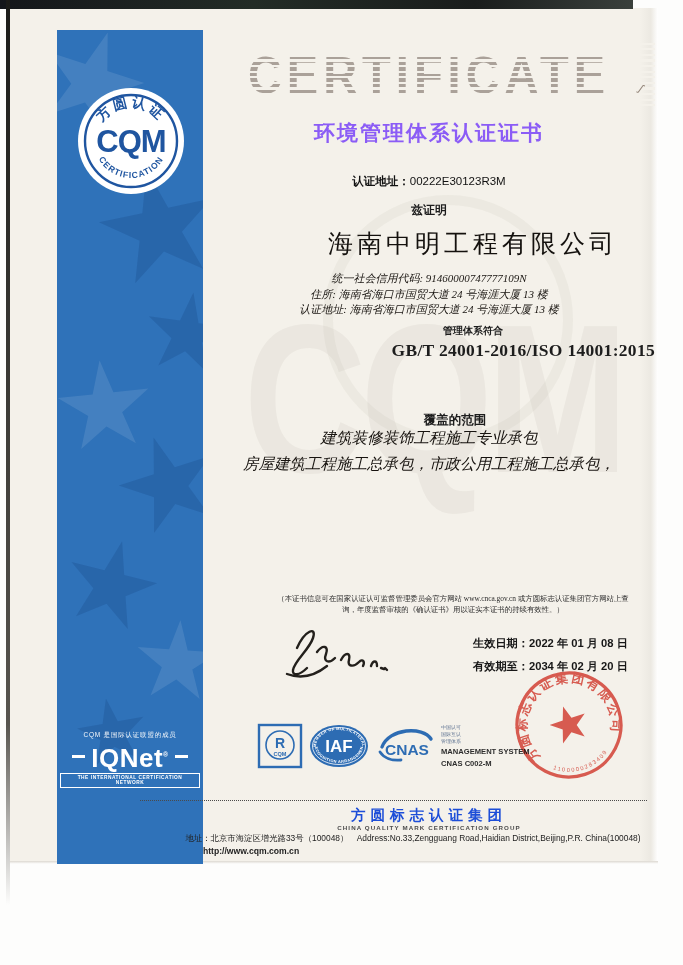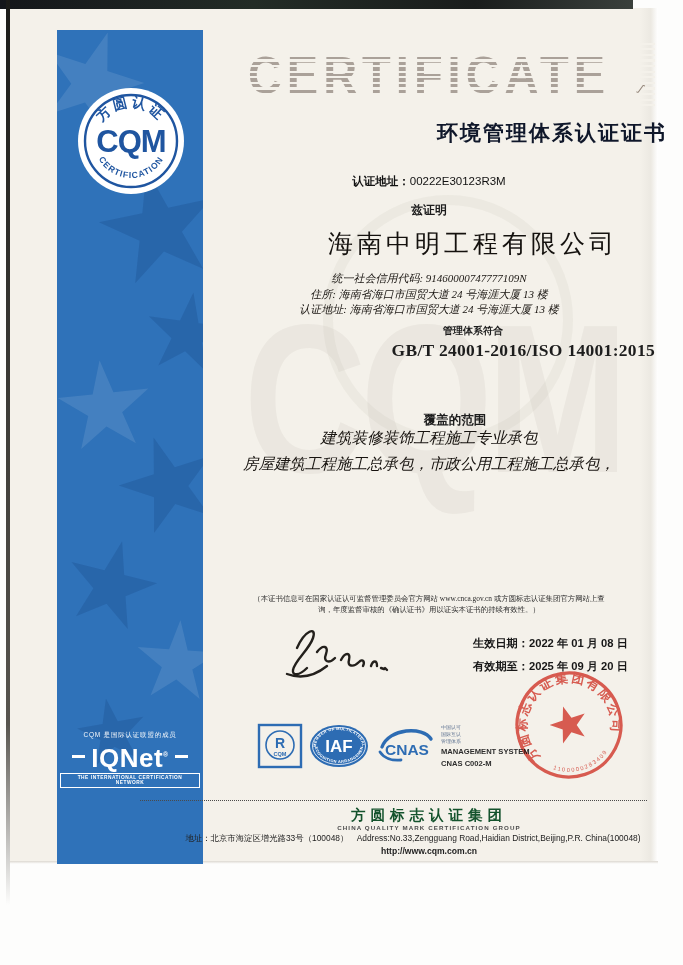--- a/index.html
+++ b/index.html
@@ -36,58 +36,58 @@
   
   .content{position:absolute;left:203px;top:0;width:452px;height:965px;}
   .cert-watermark{position:absolute;left:0;top:47px;width:452px;text-align:center;
       font-size:47px;font-weight:bold;letter-spacing:5px;color:#aaa199;transform:scaleY(1.12);}
   .cert-watermark .stripes{position:absolute;inset:-4px 0;
       background:repeating-linear-gradient(to bottom,rgba(244,241,234,0) 0 3px,#f4f1ea 3px 5px);}
   .cqm-ghost{position:absolute;left:20px;top:300px;width:420px;text-align:center;font-size:170px;
       font-weight:bold;color:rgba(160,152,140,0.10);letter-spacing:-6px;transform:scaleY(1.25);}
   .ghost-circle{position:absolute;left:120px;top:195px;width:230px;height:230px;border-radius:50%;
       border:10px solid rgba(170,162,150,0.10);}
-  .doc-title{position:absolute;left:0;top:119px;width:452px;text-align:right;
-      font-size:21px;font-weight:bold;letter-spacing:2px;color:#0f172a;padding-left:12px;}
+  .doc-title{position:absolute;left:0;top:119px;width:452px;text-align:center;
+      font-size:21px;font-weight:bold;letter-spacing:2px;color:#8b5cf6;}
   .cert-no{position:absolute;left:0;top:174px;width:452px;text-align:center;font-size:11.5px;color:#111;}
   .cert-no .lbl{font-family:"Liberation Serif",serif;font-weight:bold;}
   .certify{position:absolute;left:0;top:202px;width:452px;text-align:center;
       font-family:"Liberation Serif",serif;font-weight:bold;font-size:12px;}
   .company{position:absolute;left:0;top:227px;width:452px;text-align:center;
       font-family:"Liberation Serif",serif;font-size:25px;letter-spacing:4px;color:#14110e;padding-left:44px;}
   .info{position:absolute;left:0;top:271px;width:452px;text-align:center;
       font-family:"Liberation Serif",serif;font-style:italic;font-size:11px;line-height:15.5px;color:#1a1612;}
   .conform{position:absolute;left:0;top:324px;width:452px;text-align:center;
       font-family:"Liberation Serif",serif;font-weight:bold;font-size:10px;margin-left:44px;}
   .standard{position:absolute;left:0;top:340px;width:452px;text-align:right;
       font-family:"Liberation Serif",serif;font-weight:bold;font-size:17.5px;letter-spacing:0.3px;}
   .scope-lbl{position:absolute;left:0;top:412px;width:452px;text-align:center;
       font-family:"Liberation Serif",serif;font-weight:bold;font-size:12.5px;margin-left:26px;}
   .scope{position:absolute;left:0;top:425px;width:452px;text-align:center;
       font-family:"Liberation Serif",serif;font-style:italic;font-size:15.5px;line-height:26px;color:#17130f;}
   .disclaimer{position:absolute;left:0;top:594px;width:452px;text-align:center;
-      font-family:"Liberation Serif",serif;font-size:7.4px;line-height:10.5px;color:#2b2b2b;}
+      font-family:"Liberation Serif",serif;font-size:7.4px;line-height:10.5px;color:#2b2b2b;padding-left:24px;}
   .signature{position:absolute;left:80px;top:622px;}
   .dates{position:absolute;left:270px;top:632px;font-size:11.2px;font-weight:600;line-height:23px;color:#171717;}
   .rcqm{position:absolute;left:54px;top:723px;}
   .iaf{position:absolute;left:105px;top:723px;}
   .cnas{position:absolute;left:174px;top:723px;}
   .accred{position:absolute;left:238px;top:724px;font-size:5px;line-height:7px;color:#5e7392;}
   .accred .en{font-size:7.6px;line-height:10px;font-weight:bold;color:#2e2e2e;margin-top:2px;}
   .seal{position:absolute;left:310px;top:669px;width:112px;height:112px;transform:rotate(-18deg);
       opacity:0.88;mix-blend-mode:multiply;}
   
   .foot-rule{position:absolute;left:-63px;top:800px;width:507px;border-top:1.5px dotted #4a4a4a;}
   .foot-group{position:absolute;left:0;top:806px;width:452px;text-align:center;
-      font-size:14.5px;font-weight:bold;letter-spacing:5px;color:#14532d;}
+      font-size:14.5px;font-weight:bold;letter-spacing:5px;color:#1d4ed8;}
   .foot-group-en{position:absolute;left:0;top:824px;width:452px;text-align:center;
       font-size:6.2px;font-weight:bold;letter-spacing:1.1px;color:#4c4c4c;}
   .foot-address{position:absolute;left:-70px;top:833px;width:560px;text-align:center;
       font-size:8.4px;color:#222;}
-  .foot-url{position:absolute;left:0;top:846px;width:452px;text-align:center;
+  .foot-url{position:absolute;left:0;top:846px;width:452px;text-align:left;
       font-size:8.6px;font-weight:bold;color:#222;}
   .pen-mark{position:absolute;left:640px;top:82px;color:#97897d;font-size:11px;transform:rotate(35deg);}
 </style>
 </head>
 <body>
 
 <div class="stage">
 
   <div class="paper"></div>
   <div class="paper-edge-right"></div>
@@ -177,21 +177,21 @@
         <path d="M4,52 C20,58 34,52 44,44"></path>
         <path d="M34,30 C40,22 46,24 43,32 C40,40 46,42 52,36"></path>
         <path d="M58,38 C62,30 68,30 66,38 C64,44 70,46 76,40 C80,36 82,40 80,44"></path>
         <path d="M88,44 c2,-6 6,-6 6,0 m4,2 l3,1"></path>
         <path d="M102,46 l2,2"></path>
       </g>
     </svg>
 
     <div class="dates">
       <div>生效日期：2022 年 01 月 08 日</div>
-      <div>有效期至：2025 年 09 月 20 日</div>
+      <div>有效期至：2034 年 02 月 20 日</div>
     </div>
 
     <svg class="rcqm" width="46" height="46" viewBox="0 0 46 46">
       <rect x="2" y="2" width="42" height="42" fill="none" stroke="#2d6cb3" stroke-width="2.4"></rect>
       <circle cx="23" cy="22" r="14" fill="none" stroke="#2d6cb3" stroke-width="1.6"></circle>
       <text x="23" y="25" text-anchor="middle" font-size="14" font-weight="bold" fill="#2d6cb3">R</text>
       <text x="23" y="33" text-anchor="middle" font-size="5.6" font-weight="bold" fill="#2d6cb3">CQM</text>
     </svg>
 
     <svg class="iaf" width="62" height="46" viewBox="0 0 62 46">

